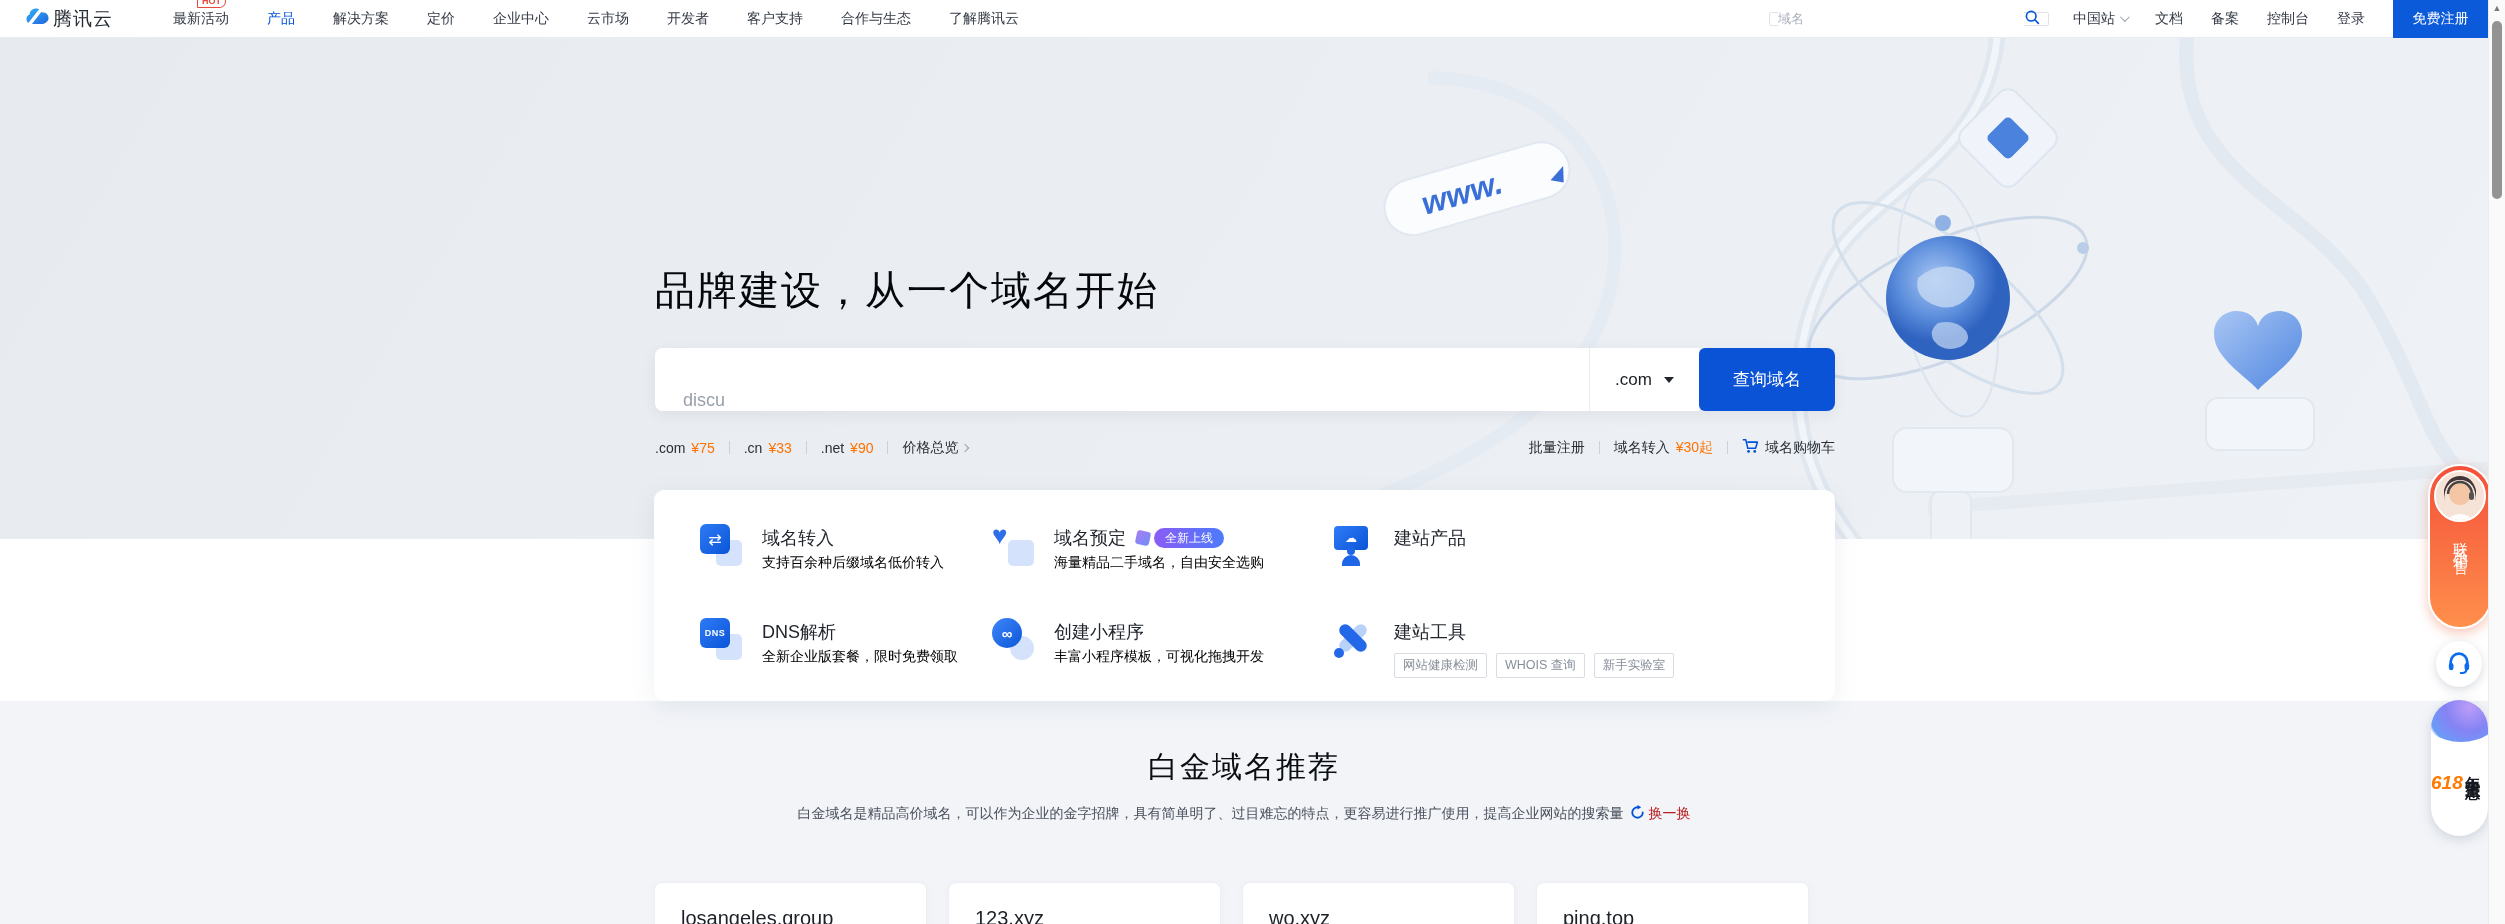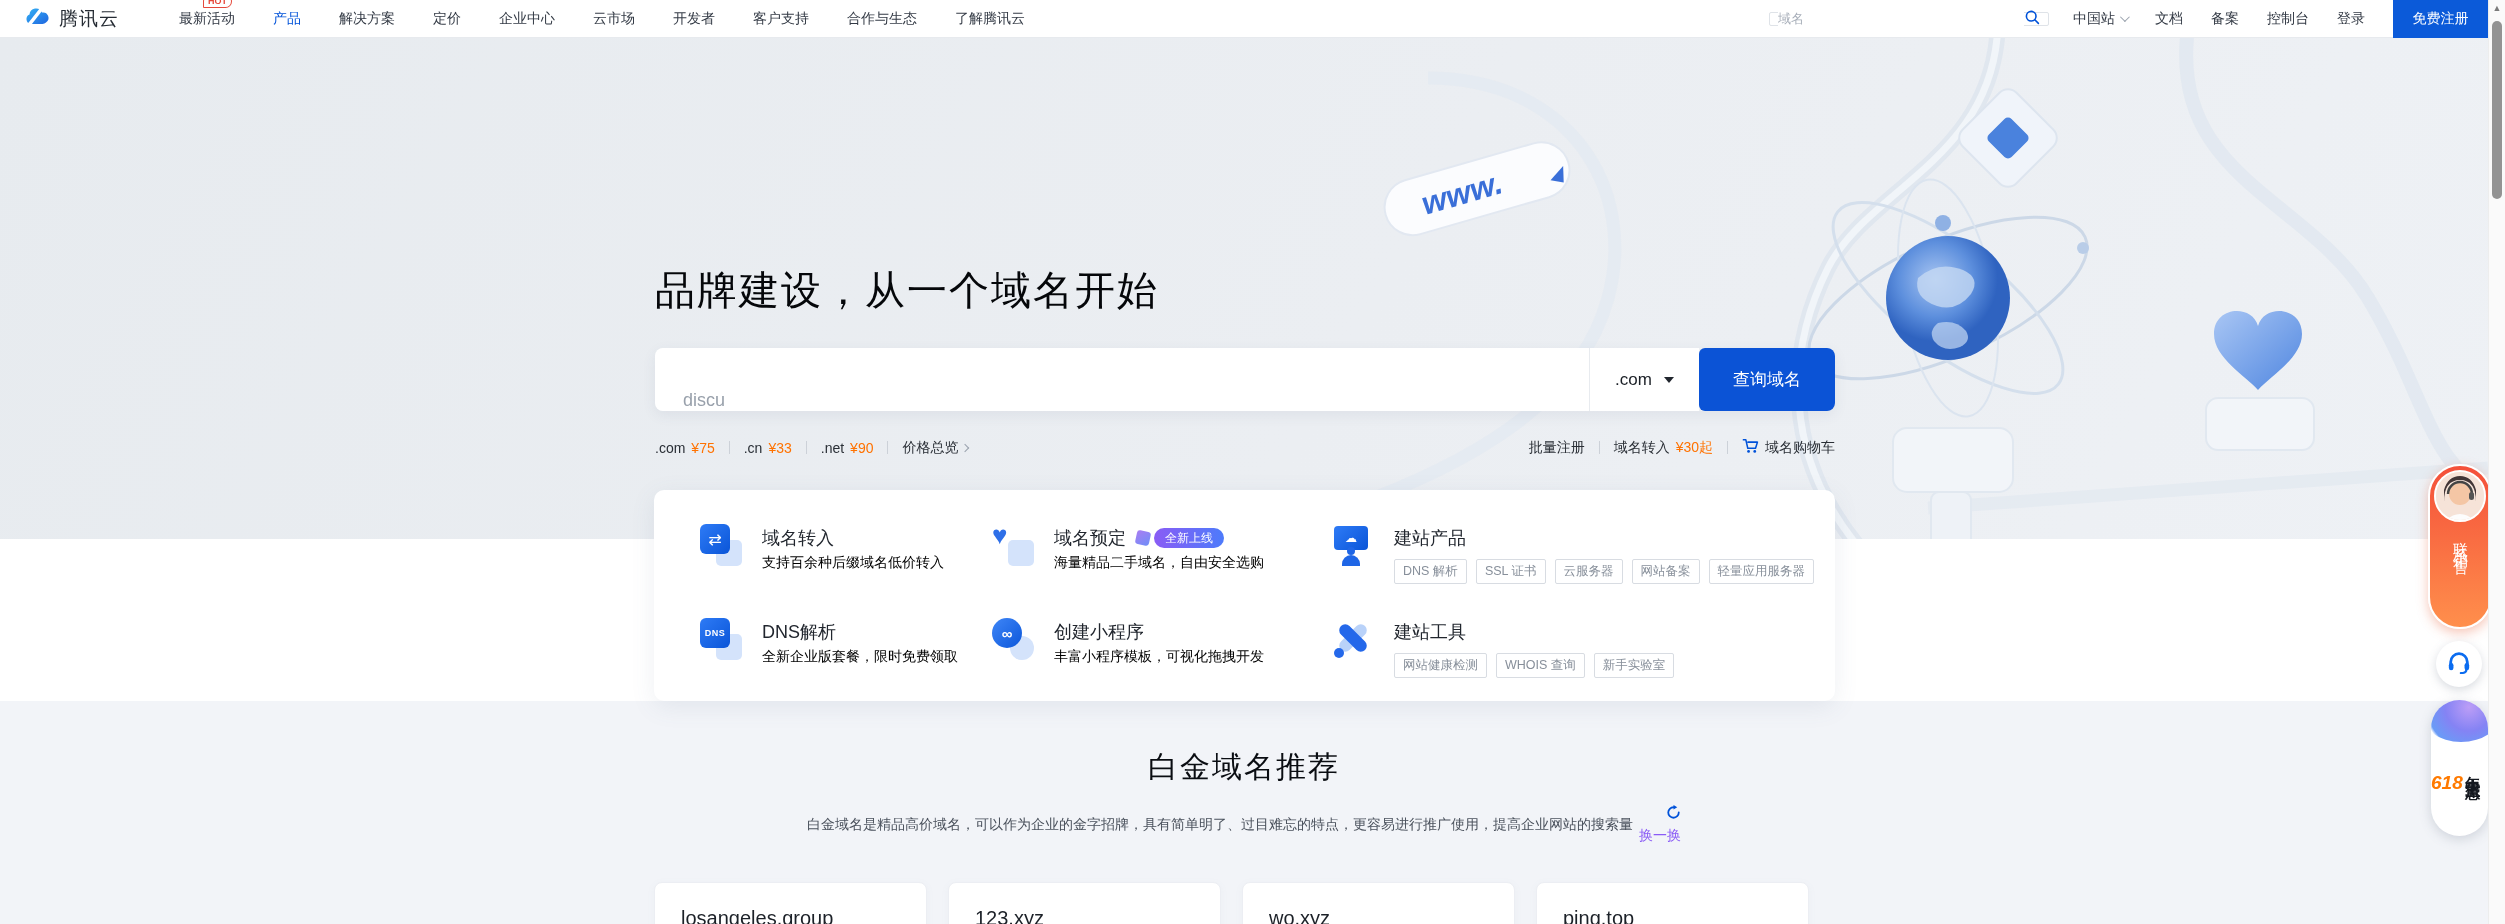--- a/index.html
+++ b/index.html
@@ -3,21 +3,21 @@
 <meta charset="utf-8">
 <style>
   * { margin:0; padding:0; box-sizing:border-box; }
   html,body { width:2505px; height:924px; overflow:hidden; }
   body { font-family:"Liberation Sans","DejaVu Sans",sans-serif; background:#fff; }
   .page { position:relative; width:2505px; height:924px; overflow:hidden; background:#fff; }
 
   
   .topnav { position:absolute; top:0; left:0; width:2488px; height:38px; background:#fff;
             border-bottom:1px solid #e7eaee; display:flex; align-items:center; z-index:50; }
-  .logo { display:flex; align-items:center; gap:7px; margin-left:24px; cursor:pointer; }
+  .logo { display:flex; align-items:center; gap:1px; margin-left:24px; cursor:pointer; }
   .logo-text { font-size:19px; color:#252b33; font-weight:500; letter-spacing:1px; }
   .nav-menu { display:flex; align-items:center; margin-left:60px; gap:38px; }
   .nav-item { position:relative; font-size:14px; color:#333a45; cursor:pointer; white-space:nowrap; }
   .nav-item.active { color:#0052d9; }
   .hot-badge { position:absolute; top:-15px; left:24px; font-size:9px; color:#e5493c;
                border:1px solid #e5493c; border-radius:7px 7px 7px 1px; padding:0 4px; line-height:11px;
                background:#fff; font-weight:700; }
   .nav-right { margin-left:auto; display:flex; align-items:center; height:100%; }
   .nav-search { width:280px; height:14px; border:1px solid #dfe3e8; border-radius:2px; display:flex;
                 align-items:center; padding:0 8px; margin-right:24px; background:#fff; }
@@ -108,21 +108,21 @@
          padding:3px 8px; cursor:pointer; background:#fff; white-space:nowrap; }
 
   
   .platinum { position:absolute; top:539px; left:0; width:2488px; height:385px; }
   .plat-bg { position:absolute; top:162px; left:0; right:0; bottom:0; background:#f2f4f8; }
   .plat-title { position:absolute; top:208px; left:0; width:100%; text-align:center; font-size:30px;
                 color:#0a0d12; font-weight:500; letter-spacing:2px; }
   .plat-desc { position:absolute; top:266px; left:0; width:100%; display:flex; justify-content:center;
                align-items:center; gap:6px; font-size:14px; color:#4a5closed0;} 
   .plat-desc-text { color:#4a515c; }
-  .refresh-link { color:#8b5cf6; cursor:pointer; display:flex; align-items:flex-end; gap:4px;flex-direction:column; }
+  .refresh-link { color:#b91c1c; cursor:pointer; display:flex; align-items:flex-end; gap:4px; }
   .domain-cards { position:absolute; top:343px; left:654px; display:flex; gap:21px; }
   .domain-card { width:273px; height:90px; background:#fff; border:1px solid #eceef3; border-radius:8px;
                  padding:24px 0 0 26px; cursor:pointer; box-shadow:0 2px 8px rgba(120,130,150,.05); }
   .domain-name { font-size:20px; color:#1c2128; font-weight:500; }
 
   
   .float-contact { position:absolute; left:2428px; top:464px; width:64px; height:165px; border-radius:32px;
                    background:linear-gradient(180deg,#f4503a,#ff8f4c); border:2px solid #fff;
                    box-shadow:0 4px 12px rgba(230,90,50,.35); cursor:pointer; z-index:60;
                    display:flex; flex-direction:column; align-items:center; }
@@ -355,27 +355,20 @@
 
     <div class="feature-item">
       <div class="f-icon">
         <span class="f-monitor">☁</span>
         <span class="f-person"></span>
       </div>
       <div class="f-body">
         <div class="f-title-row">
             <span class="f-title">建站产品</span>
           </div>
-        <div class="f-tags">
-          <span class="tag">DNS 解析</span>
-          <span class="tag">SSL 证书</span>
-          <span class="tag">云服务器</span>
-          <span class="tag">网站备案</span>
-          <span class="tag">轻量应用服务器</span>
-        </div>
       </div>
     </div>
 
     <div class="feature-item">
       <div class="f-icon">
         <span class="f-sq-light"></span>
         <span class="f-sq-blue dns-txt">DNS</span>
       </div>
       <div class="f-body">
         <div class="f-title-row">

